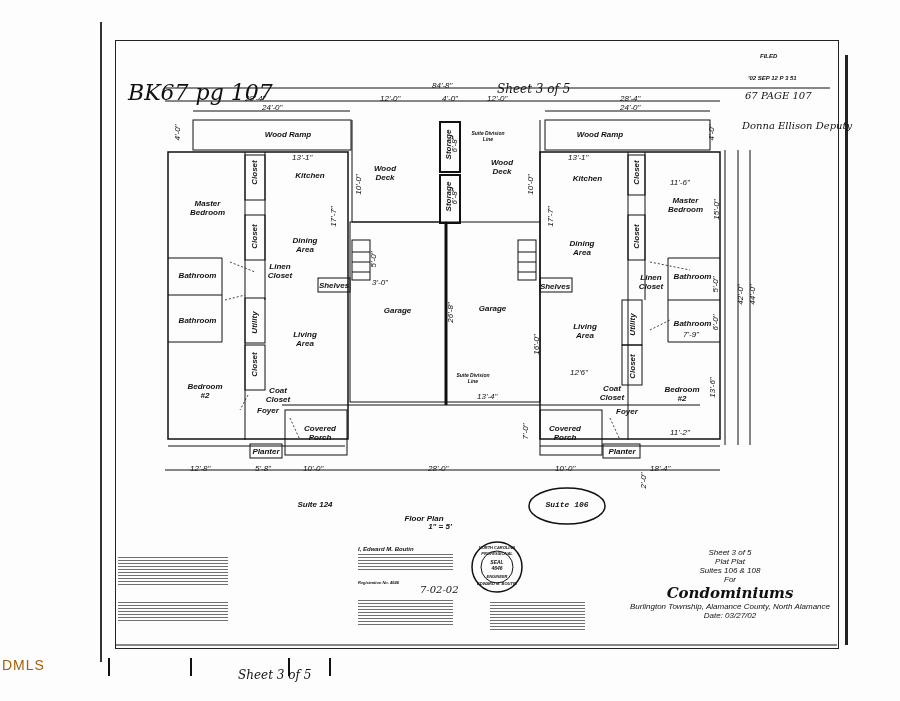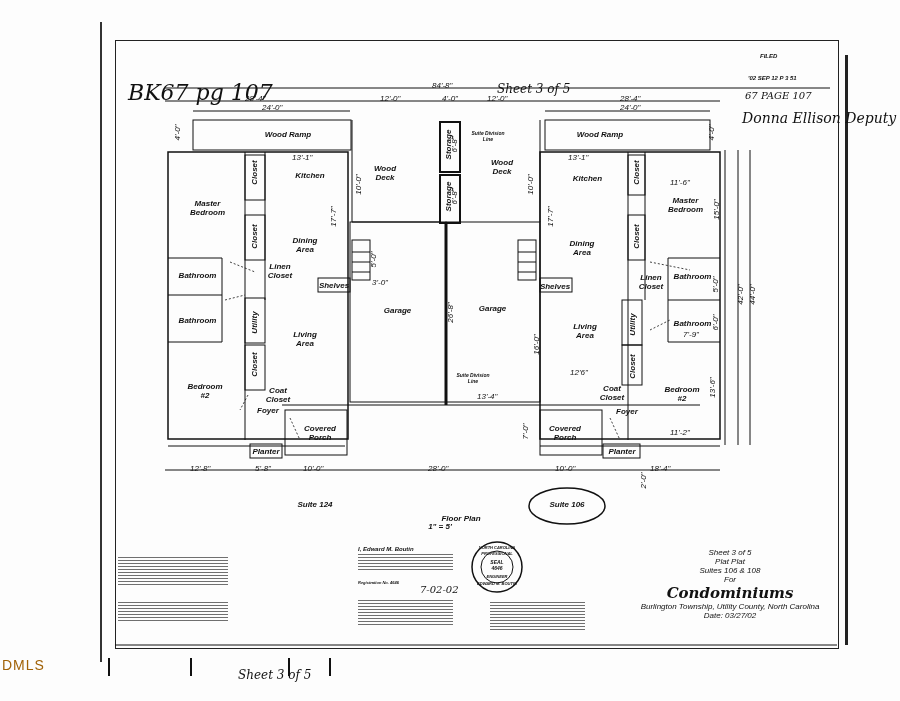--- a/index.html
+++ b/index.html
@@ -121,21 +121,21 @@
     <path d="M610 418 L620 440"></path>
   </g>
 </svg>
 
 <div class="hand" style="left:128px;top:42px;font-size:22px;">BK67 pg 107</div>
 <div class="hand" style="left:497px;top:44px;font-size:12px;">Sheet 3 of 5</div>
 
 <div class="t" style="left:760px;top:52px;font-size:6px;">FILED</div>
 <div class="hand" style="left:745px;top:52px;font-size:10px;">67 PAGE 107</div>
 <div class="t" style="left:748px;top:74px;font-size:6px;">'02 SEP 12 P 3 51</div>
-<div class="hand" style="left:742px;top:72px;font-size:14px;">Donna Ellison Deputy</div>
+<div class="hand" style="left:742px;top:82px;font-size:10px;">Donna Ellison Deputy</div>
 
 <div class="dim" style="left:432px;top:81px;">84'-8"</div>
 <div class="dim" style="left:245px;top:94px;">28'-4"</div>
 <div class="dim" style="left:262px;top:103px;">24'-0"</div>
 <div class="dim" style="left:380px;top:94px;">12'-0"</div>
 <div class="dim" style="left:442px;top:94px;">4'-0"</div>
 <div class="dim" style="left:487px;top:94px;">12'-0"</div>
 <div class="dim" style="left:620px;top:94px;">28'-4"</div>
 <div class="dim" style="left:620px;top:103px;">24'-0"</div>
 <div class="dim vert" style="left:170px;top:128px;">4'-0"</div>
@@ -213,22 +213,22 @@
 <div class="t" style="left:670px;top:319px;width:45px;">Bathroom</div>
 <div class="t" style="left:565px;top:322px;width:40px;white-space:normal;">Living Area</div>
 <div class="t vert" style="left:614px;top:362px;width:36px;">Closet</div>
 <div class="t" style="left:598px;top:384px;width:28px;white-space:normal;">Coat Closet</div>
 <div class="t" style="left:612px;top:407px;width:30px;">Foyer</div>
 <div class="t" style="left:662px;top:385px;width:40px;white-space:normal;">Bedroom #2</div>
 <div class="t" style="left:545px;top:424px;width:40px;white-space:normal;">Covered Porch</div>
 <div class="t" style="left:604px;top:447px;width:36px;">Planter</div>
 
 <div class="t" style="left:290px;top:500px;width:50px;">Suite 124</div>
-<div class="t" style="left:540px;top:500px;width:54px;">Suite 106</div>
-<div class="t" style="left:436px;top:514px;width:50px;">Floor Plan</div>
+<div class="t" style="left:540px;top:500px;width:54px;font-family:Liberation Mono, monospace;">Suite 106</div>
+<div class="t" style="left:399px;top:514px;width:50px;">Floor Plan</div>
 <div class="t" style="left:415px;top:522px;width:50px;">1" = 5'</div>
 
 <div class="t" style="left:472px;top:545px;width:50px;font-size:4px;line-height:5px;">NORTH CAROLINA</div>
 <div class="t" style="left:472px;top:551px;width:50px;font-size:4px;line-height:5px;">PROFESSIONAL</div>
 <div class="t" style="left:472px;top:559px;width:50px;font-size:5px;line-height:6px;">SEAL</div>
 <div class="t" style="left:472px;top:565px;width:50px;font-size:5px;line-height:6px;">4646</div>
 <div class="t" style="left:472px;top:574px;width:50px;font-size:4px;line-height:5px;">ENGINEER</div>
 <div class="t" style="left:472px;top:581px;width:50px;font-size:4px;line-height:5px;">EDWARD M. BOUTIN</div>
 
 <div class="t" style="left:358px;top:545px;font-size:6px;text-align:left;">I, Edward M. Boutin</div>
@@ -241,21 +241,21 @@
 <div class="tiny" style="left:358px;top:552px;width:95px;height:20px;background:repeating-linear-gradient(#fdfdfd 0 2px,#333 2px 3px);opacity:.7;"></div>
 <div class="tiny" style="left:358px;top:598px;width:95px;height:28px;background:repeating-linear-gradient(#fdfdfd 0 2px,#333 2px 3px);opacity:.7;"></div>
 <div class="tiny" style="left:490px;top:600px;width:95px;height:30px;background:repeating-linear-gradient(#fdfdfd 0 2px,#333 2px 3px);opacity:.7;"></div>
 
 <div class="title-block">
   <div class="s">Sheet 3 of 5</div>
   <div class="s">Plat Plat</div>
   <div class="s">Suites 106 &amp; 108</div>
   <div class="s">For</div>
   <div class="big">Condominiums</div>
-  <div class="s">Burlington Township, Utility County, North Carolina</div>
+  <div class="s">Burlington Township, Alamance County, North Alamance</div>
   <div class="s">Date: 03/27/02</div>
 </div>
 
 <div class="watermark">DMLS</div>
 <div class="tick" style="left:108px;"></div>
 <div class="tick" style="left:190px;"></div>
 <div class="tick" style="left:288px;"></div>
 <div class="tick" style="left:329px;"></div>
 
 </body></html>

